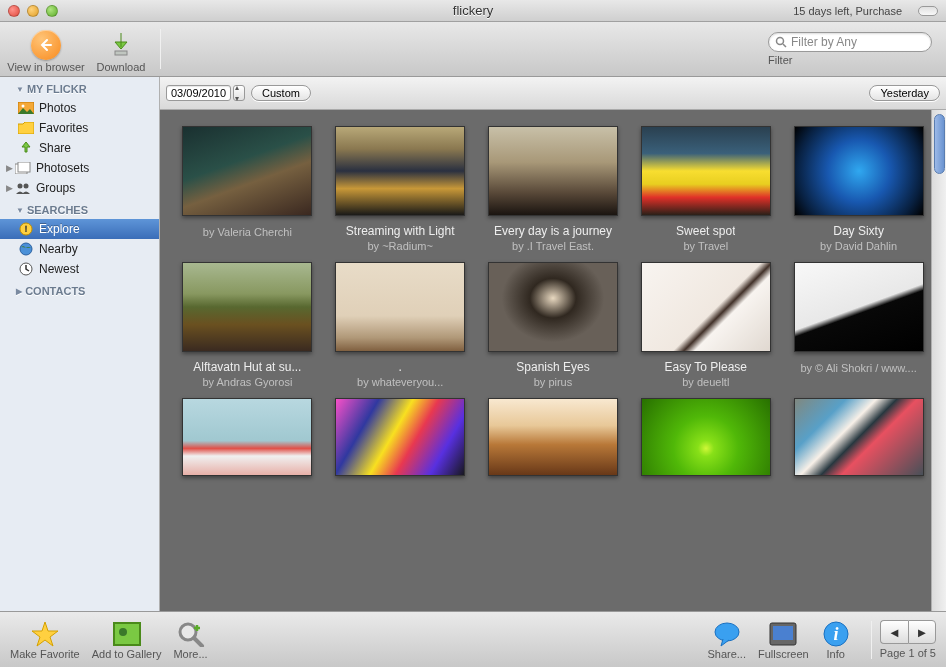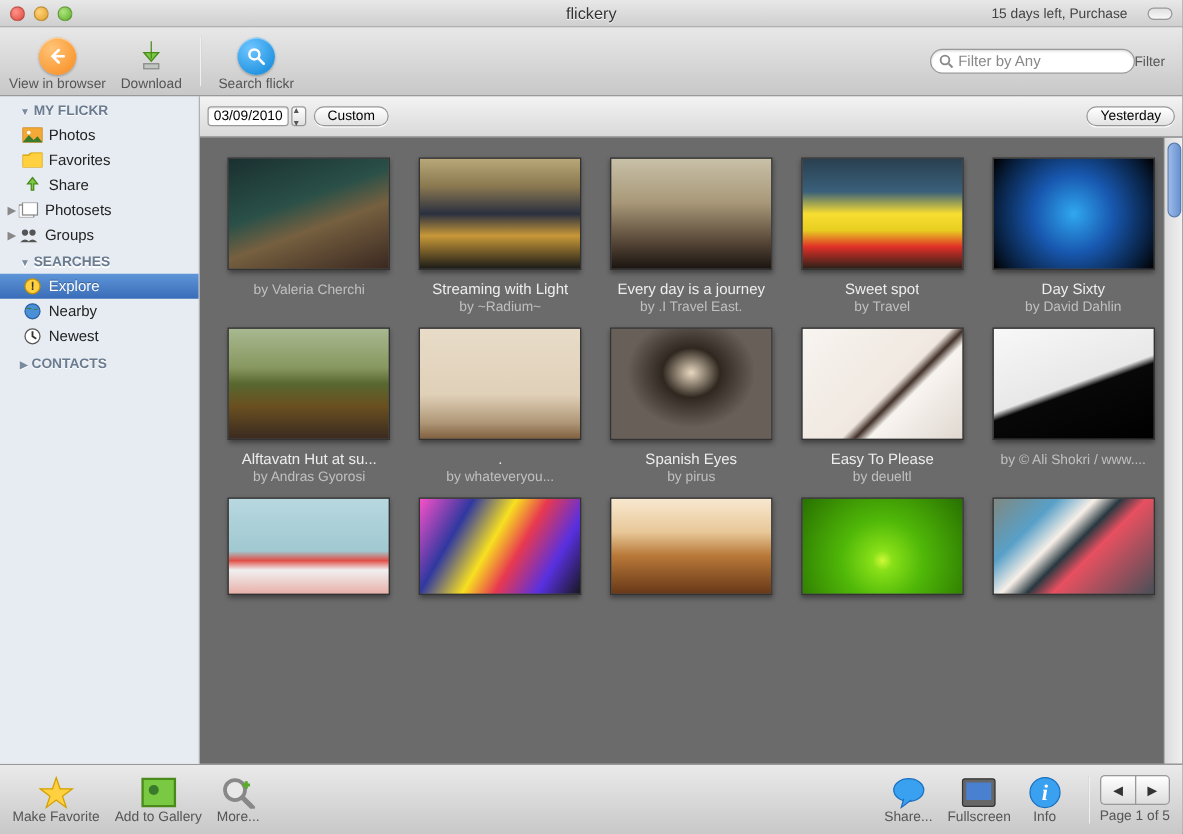--- a/index.html
+++ b/index.html
@@ -18,21 +18,21 @@
 
 
 .toolbar { height: 55px; background: linear-gradient(#e8e8e8,#c8c8c8); border-bottom: 1px solid #999; display: flex; align-items: center; padding: 0 6px; position: relative; }
 .tbtn { display: flex; flex-direction: column; align-items: center; justify-content: flex-end; width: 80px; height: 52px; font-size: 11px; color: #555; padding-bottom: 2px; cursor: pointer; }
 .tbtn.sm { width: 70px; }
 .tbic { width: 30px; height: 30px; border-radius: 50%; display: flex; align-items: center; justify-content: center; margin-bottom: 1px; box-shadow: 0 1px 2px rgba(0,0,0,0.3), inset 0 1px 0 rgba(255,255,255,0.4); }
 .tbic.orange { background: radial-gradient(circle at 35% 30%, #ffc477, #f88a1d); }
 .tbic.green { background: none; box-shadow: none; }
 .tbic.blue { background: radial-gradient(circle at 35% 30%, #6fc6ff, #0a84d8); }
 .tsep { width: 1px; height: 40px; background: #a8a8a8; margin: 0 4px; border-right: 1px solid #f0f0f0; }
-.search-box { margin-left: auto; display: flex; align-items: center; padding-right: 8px; }
+.search-box { margin-left: auto; display: flex; flex-direction: column; padding-right: 8px; }
 .search-field { width: 164px; height: 20px; border-radius: 10px; border: 1px solid #999; background: #fff; display: flex; align-items: center; padding: 0 6px; font-size: 12px; color: #888; box-shadow: inset 0 1px 2px rgba(0,0,0,0.15); }
 .search-field svg { margin-right: 4px; flex-shrink: 0; }
 .search-label { font-size: 11px; color: #555; margin-top: 2px; }
 
 
 .main { display: flex; height: calc(100% - 22px - 55px - 56px); }
 
 
 .sidebar { width: 160px; background: #e7ecf3; border-right: 1px solid #b0b0b0; overflow: hidden; }
 .sbhead { font-size: 11px; font-weight: bold; color: #6b7b8f; padding: 6px 4px 3px 16px; text-shadow: 0 1px 0 #fff; display: flex; align-items: center; }
@@ -123,29 +123,20 @@
   <div class="tbtn sm">
     <div class="tbic green">
       <svg width="28" height="28" viewBox="0 0 28 28">
           <path d="M14 2 L14 16 M8 11 L14 18 L20 11 Z" fill="#7ac943" stroke="#4a8a1a" stroke-width="1"></path>
           <rect x="8" y="20" width="12" height="4" fill="#c0c6c0" stroke="#888"></rect>
         </svg>
     </div>
     <span>Download</span>
   </div>
   <div class="tsep"></div>
-  <div class="tbtn">
-    <div class="tbic blue">
-      <svg width="16" height="16" viewBox="0 0 16 16">
-          <circle cx="6.5" cy="6.5" r="4" stroke="#fff" stroke-width="2" fill="none"></circle>
-          <path d="M10 10 L14 14" stroke="#fff" stroke-width="2" stroke-linecap="round"></path>
-        </svg>
-    </div>
-    <span>Search flickr</span>
-  </div>
   <div class="search-box">
     <div class="search-field">
       <svg width="12" height="12" viewBox="0 0 12 12">
           <circle cx="5" cy="5" r="3.5" stroke="#888" stroke-width="1.5" fill="none"></circle>
           <path d="M8 8 L11 11" stroke="#888" stroke-width="1.5"></path>
         </svg>
       <span placeholder="Filter by Any">Filter by Any</span>
     </div>
     <div class="search-label">Filter</div>
   </div>

